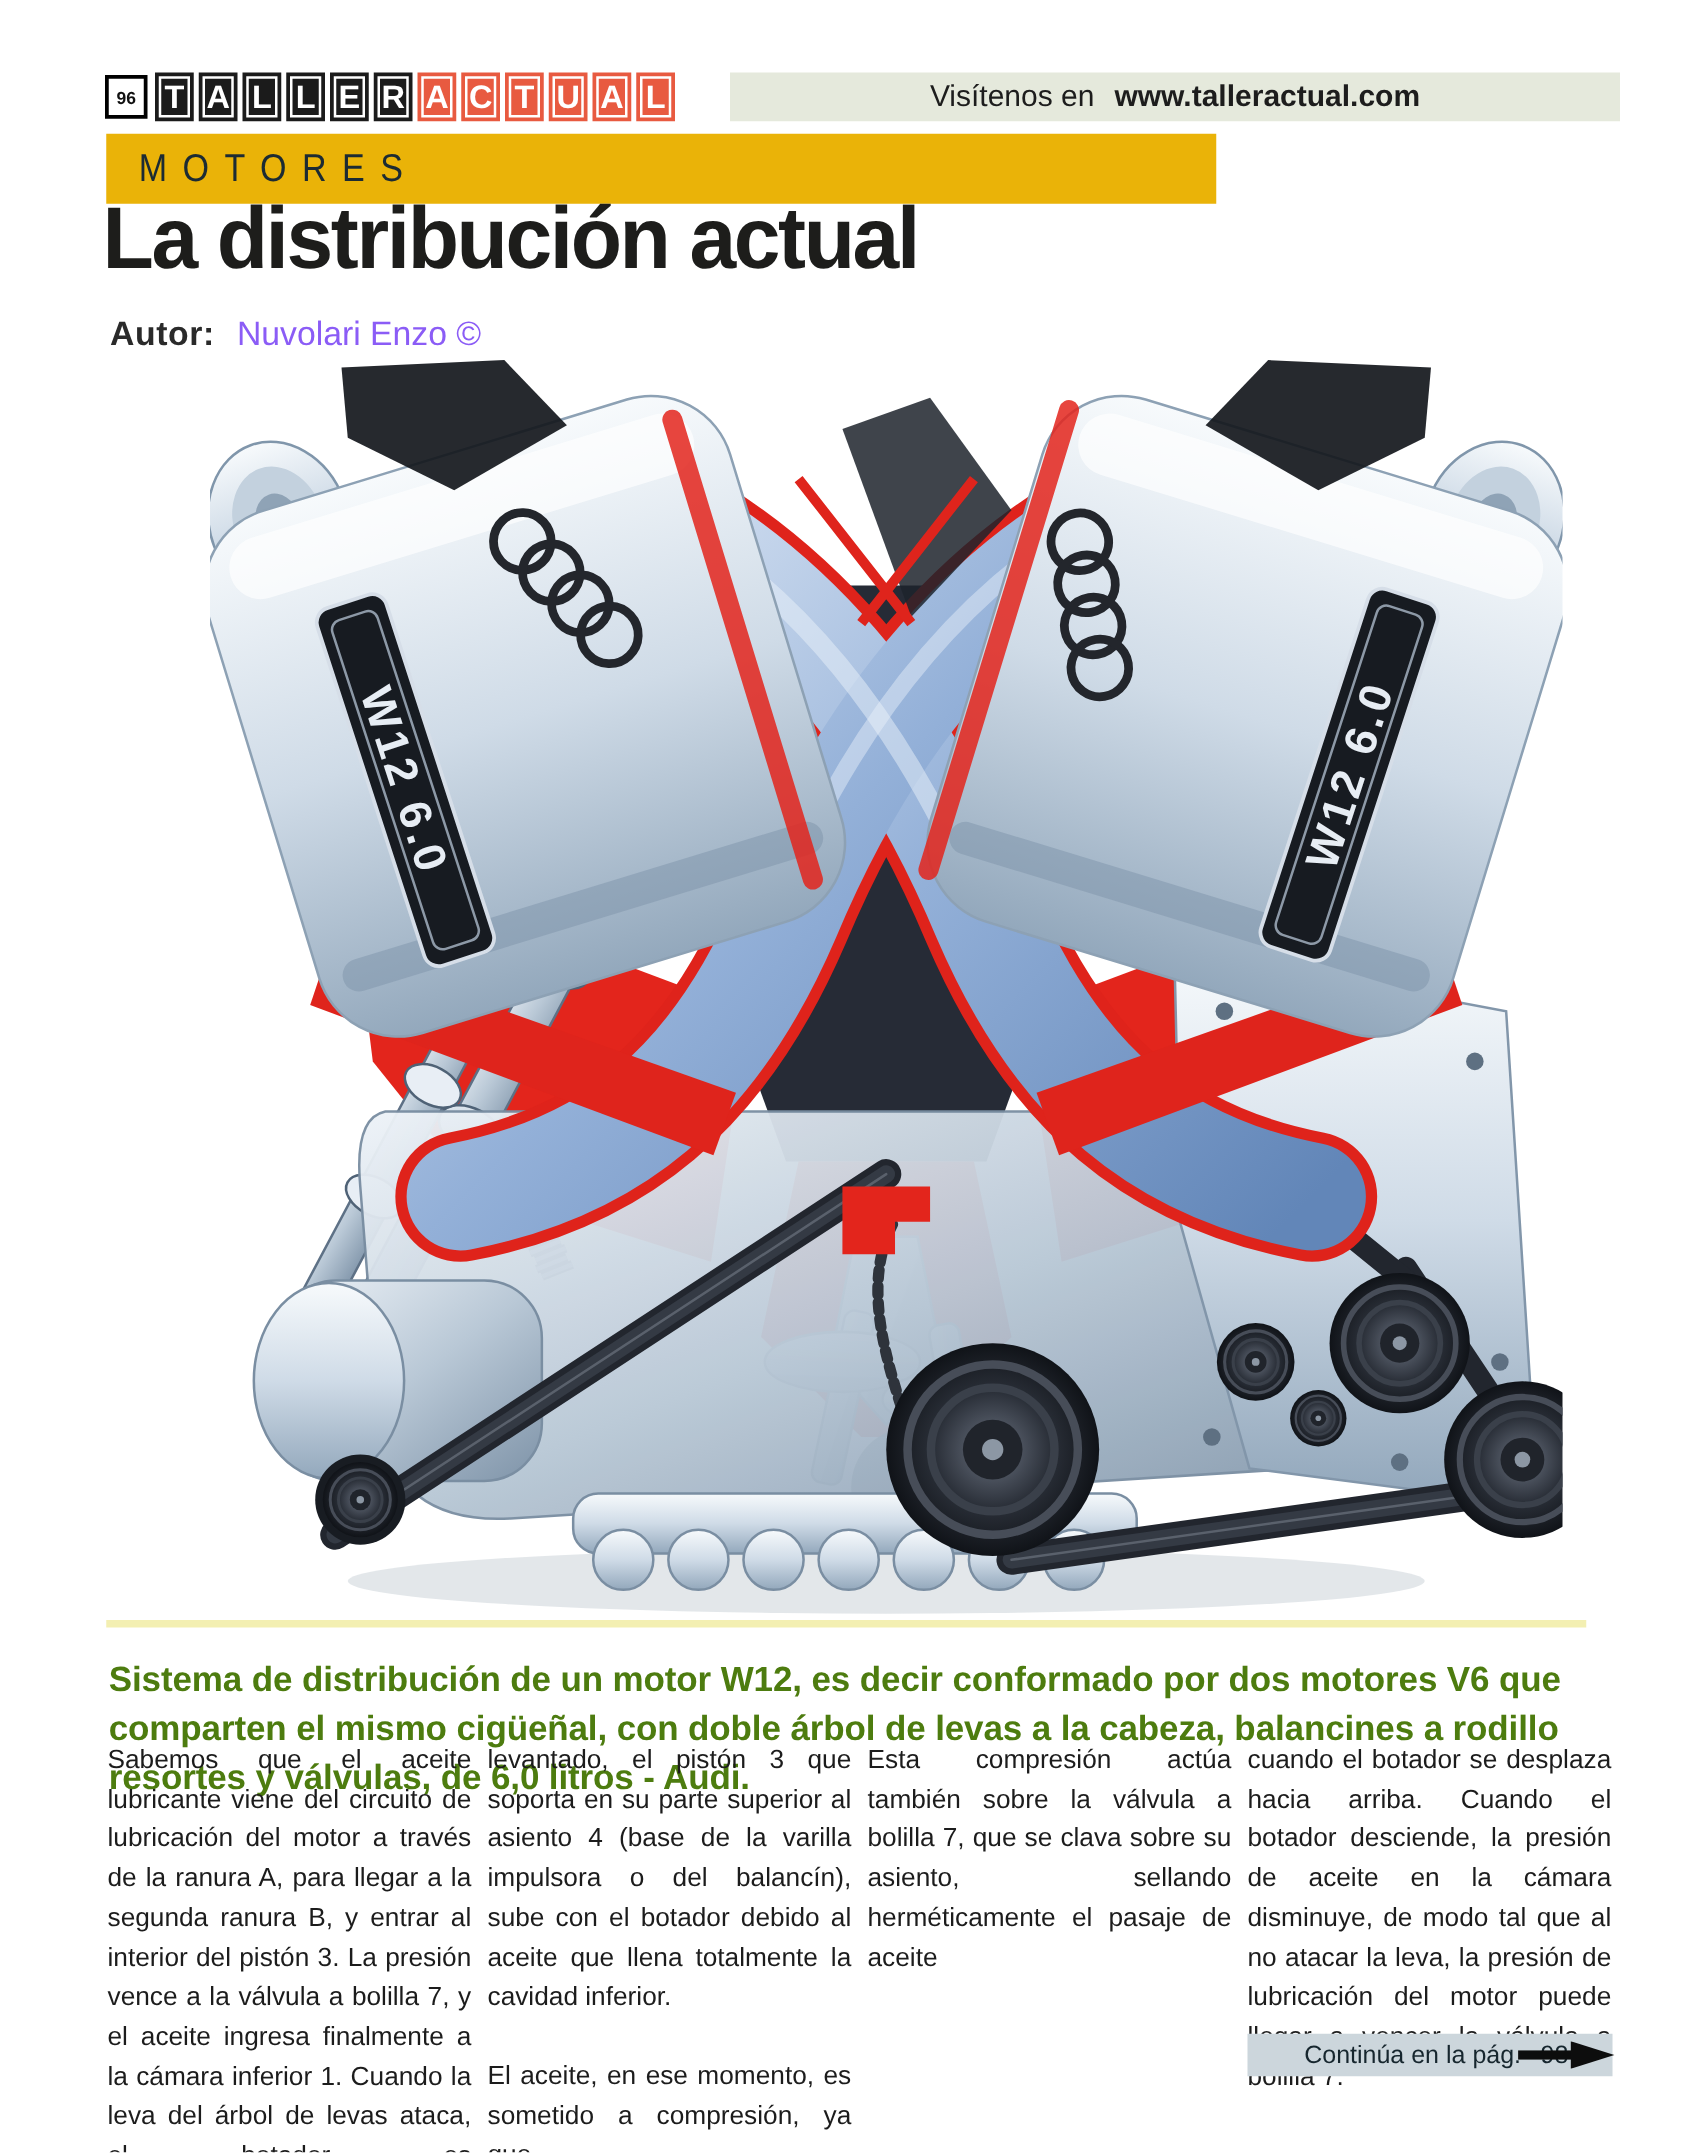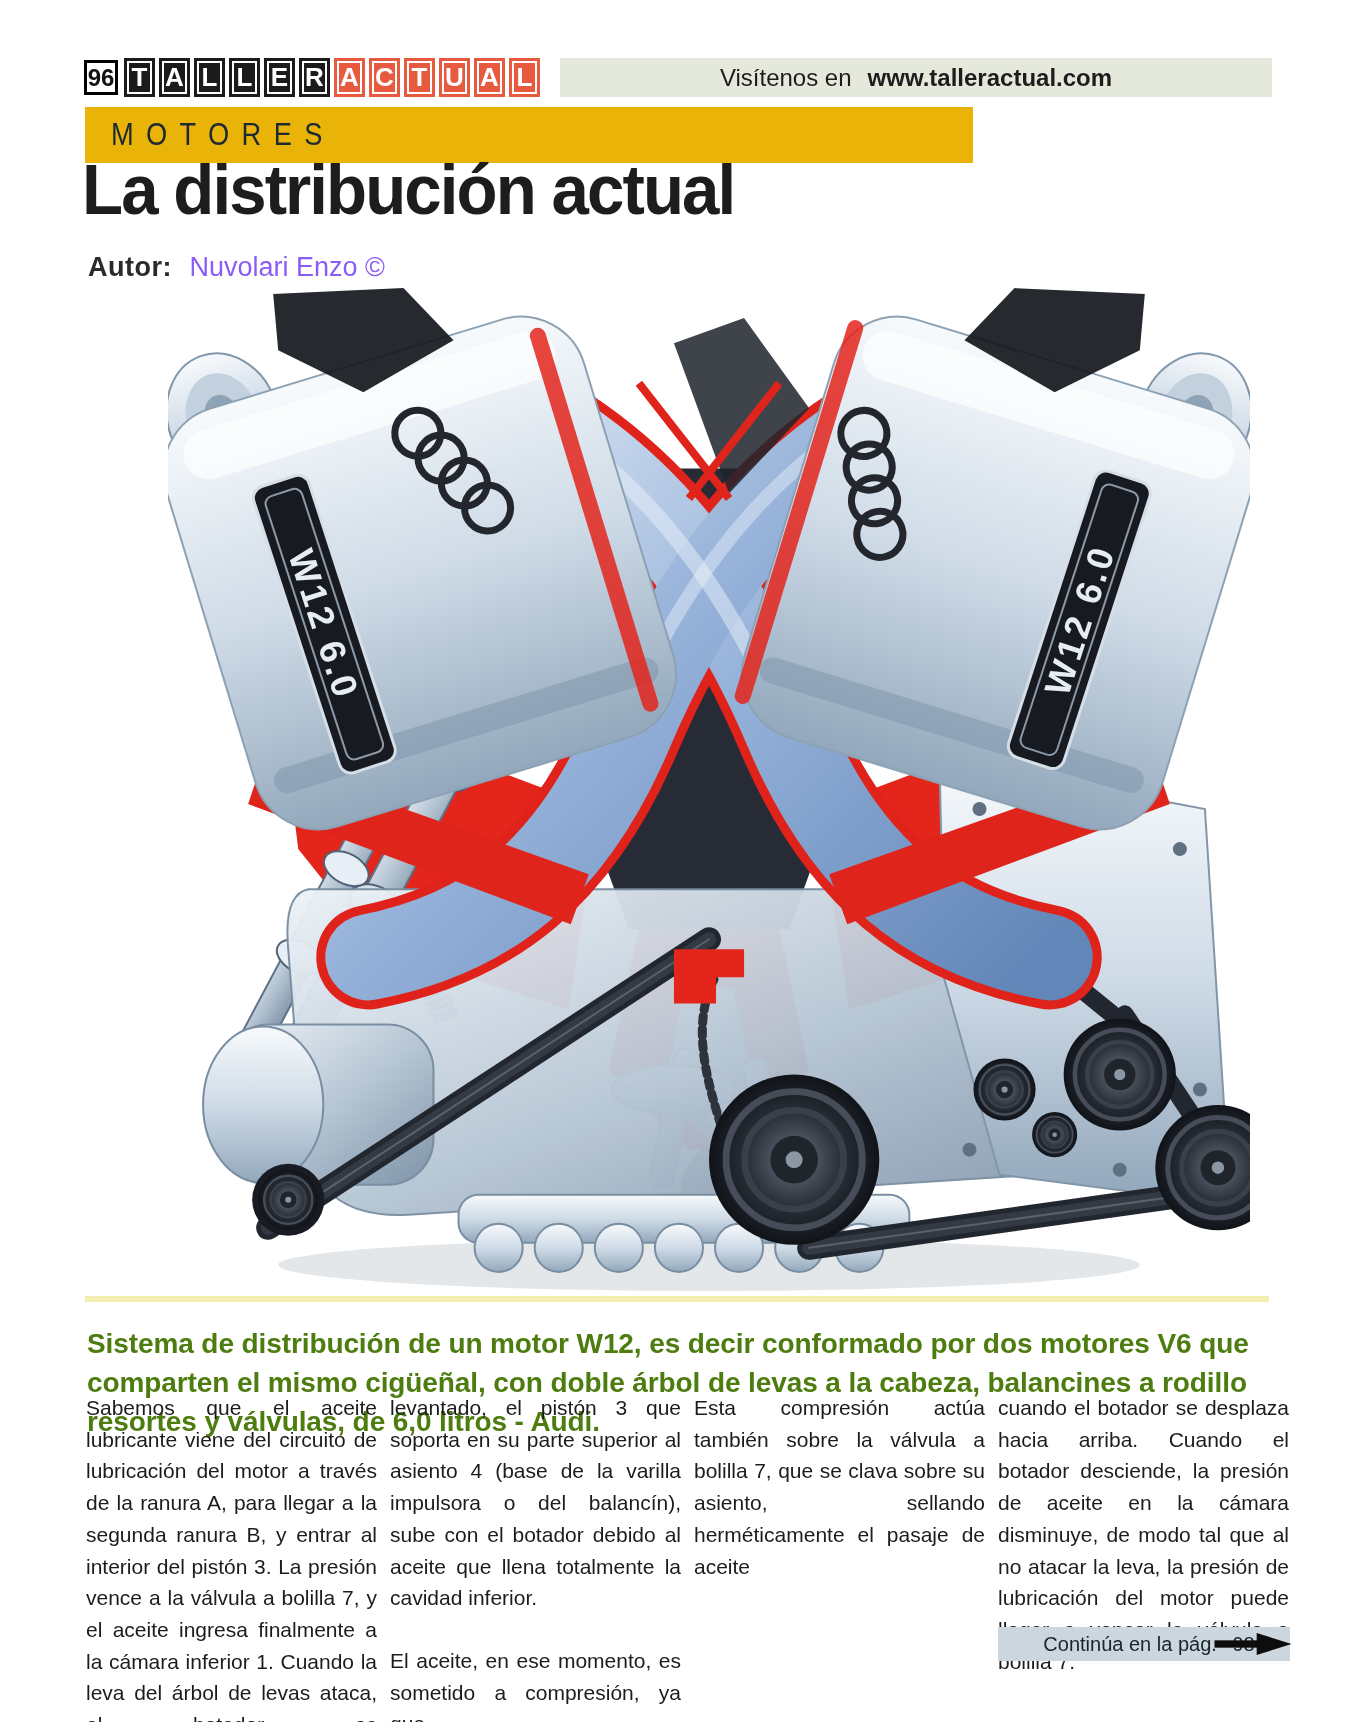--- a/index.html
+++ b/index.html
@@ -2,28 +2,28 @@
 <html><head>
 <meta charset="utf-8">
 <style>
   html,body{margin:0;padding:0;background:#ffffff;}
   .page{position:relative;width:1353px;height:1722px;background:#ffffff;overflow:hidden;
         font-family:"Liberation Sans",sans-serif;margin:0 auto;}
 
   
   .pagenum{position:absolute;left:84px;top:60px;width:34px;height:35px;border:3px solid #000;
            box-sizing:border-box;display:flex;align-items:center;justify-content:center;
-           font-size:24px;font-weight:700;color:#111;background:#fff;}
+           font-size:14px;font-weight:700;color:#111;background:#fff;}
   .logo{position:absolute;left:124px;top:58px;display:flex;gap:4px;}
   .lbox{position:relative;width:31px;height:39px;display:flex;align-items:center;justify-content:center;
         color:#fff;font-weight:700;font-size:26px;}
   .lbox::after{content:"";position:absolute;inset:3px;border:2px solid #fff;}
   .lbox.dark{background:#1b1b1b;}
   .lbox.red{background:#e85a40;}
-  .visitbar{position:absolute;left:560px;top:58px;width:712px;height:39px;background:#e5e9dc;
+  .visitbar{position:absolute;left:584px;top:58px;width:712px;height:39px;background:#e5e9dc;
             display:flex;align-items:center;justify-content:center;font-size:24px;color:#1d1d1d;}
   .visitbar b{margin-left:16px;}
 
   
   .motores{position:absolute;left:85px;top:107px;width:888px;height:56px;background:#eab308;
            display:flex;align-items:center;}
   .motores span{display:inline-block;margin-left:26px;font-size:31px;color:#1c2b33;
                 letter-spacing:14px;transform:scaleX(.88);transform-origin:0 50%;}
   h1.title{position:absolute;left:82px;top:150px;margin:0;font-size:70px;font-weight:700;
            letter-spacing:-2px;color:#1d1d1b;transform:scaleX(.96);transform-origin:0 0;white-space:nowrap;}

